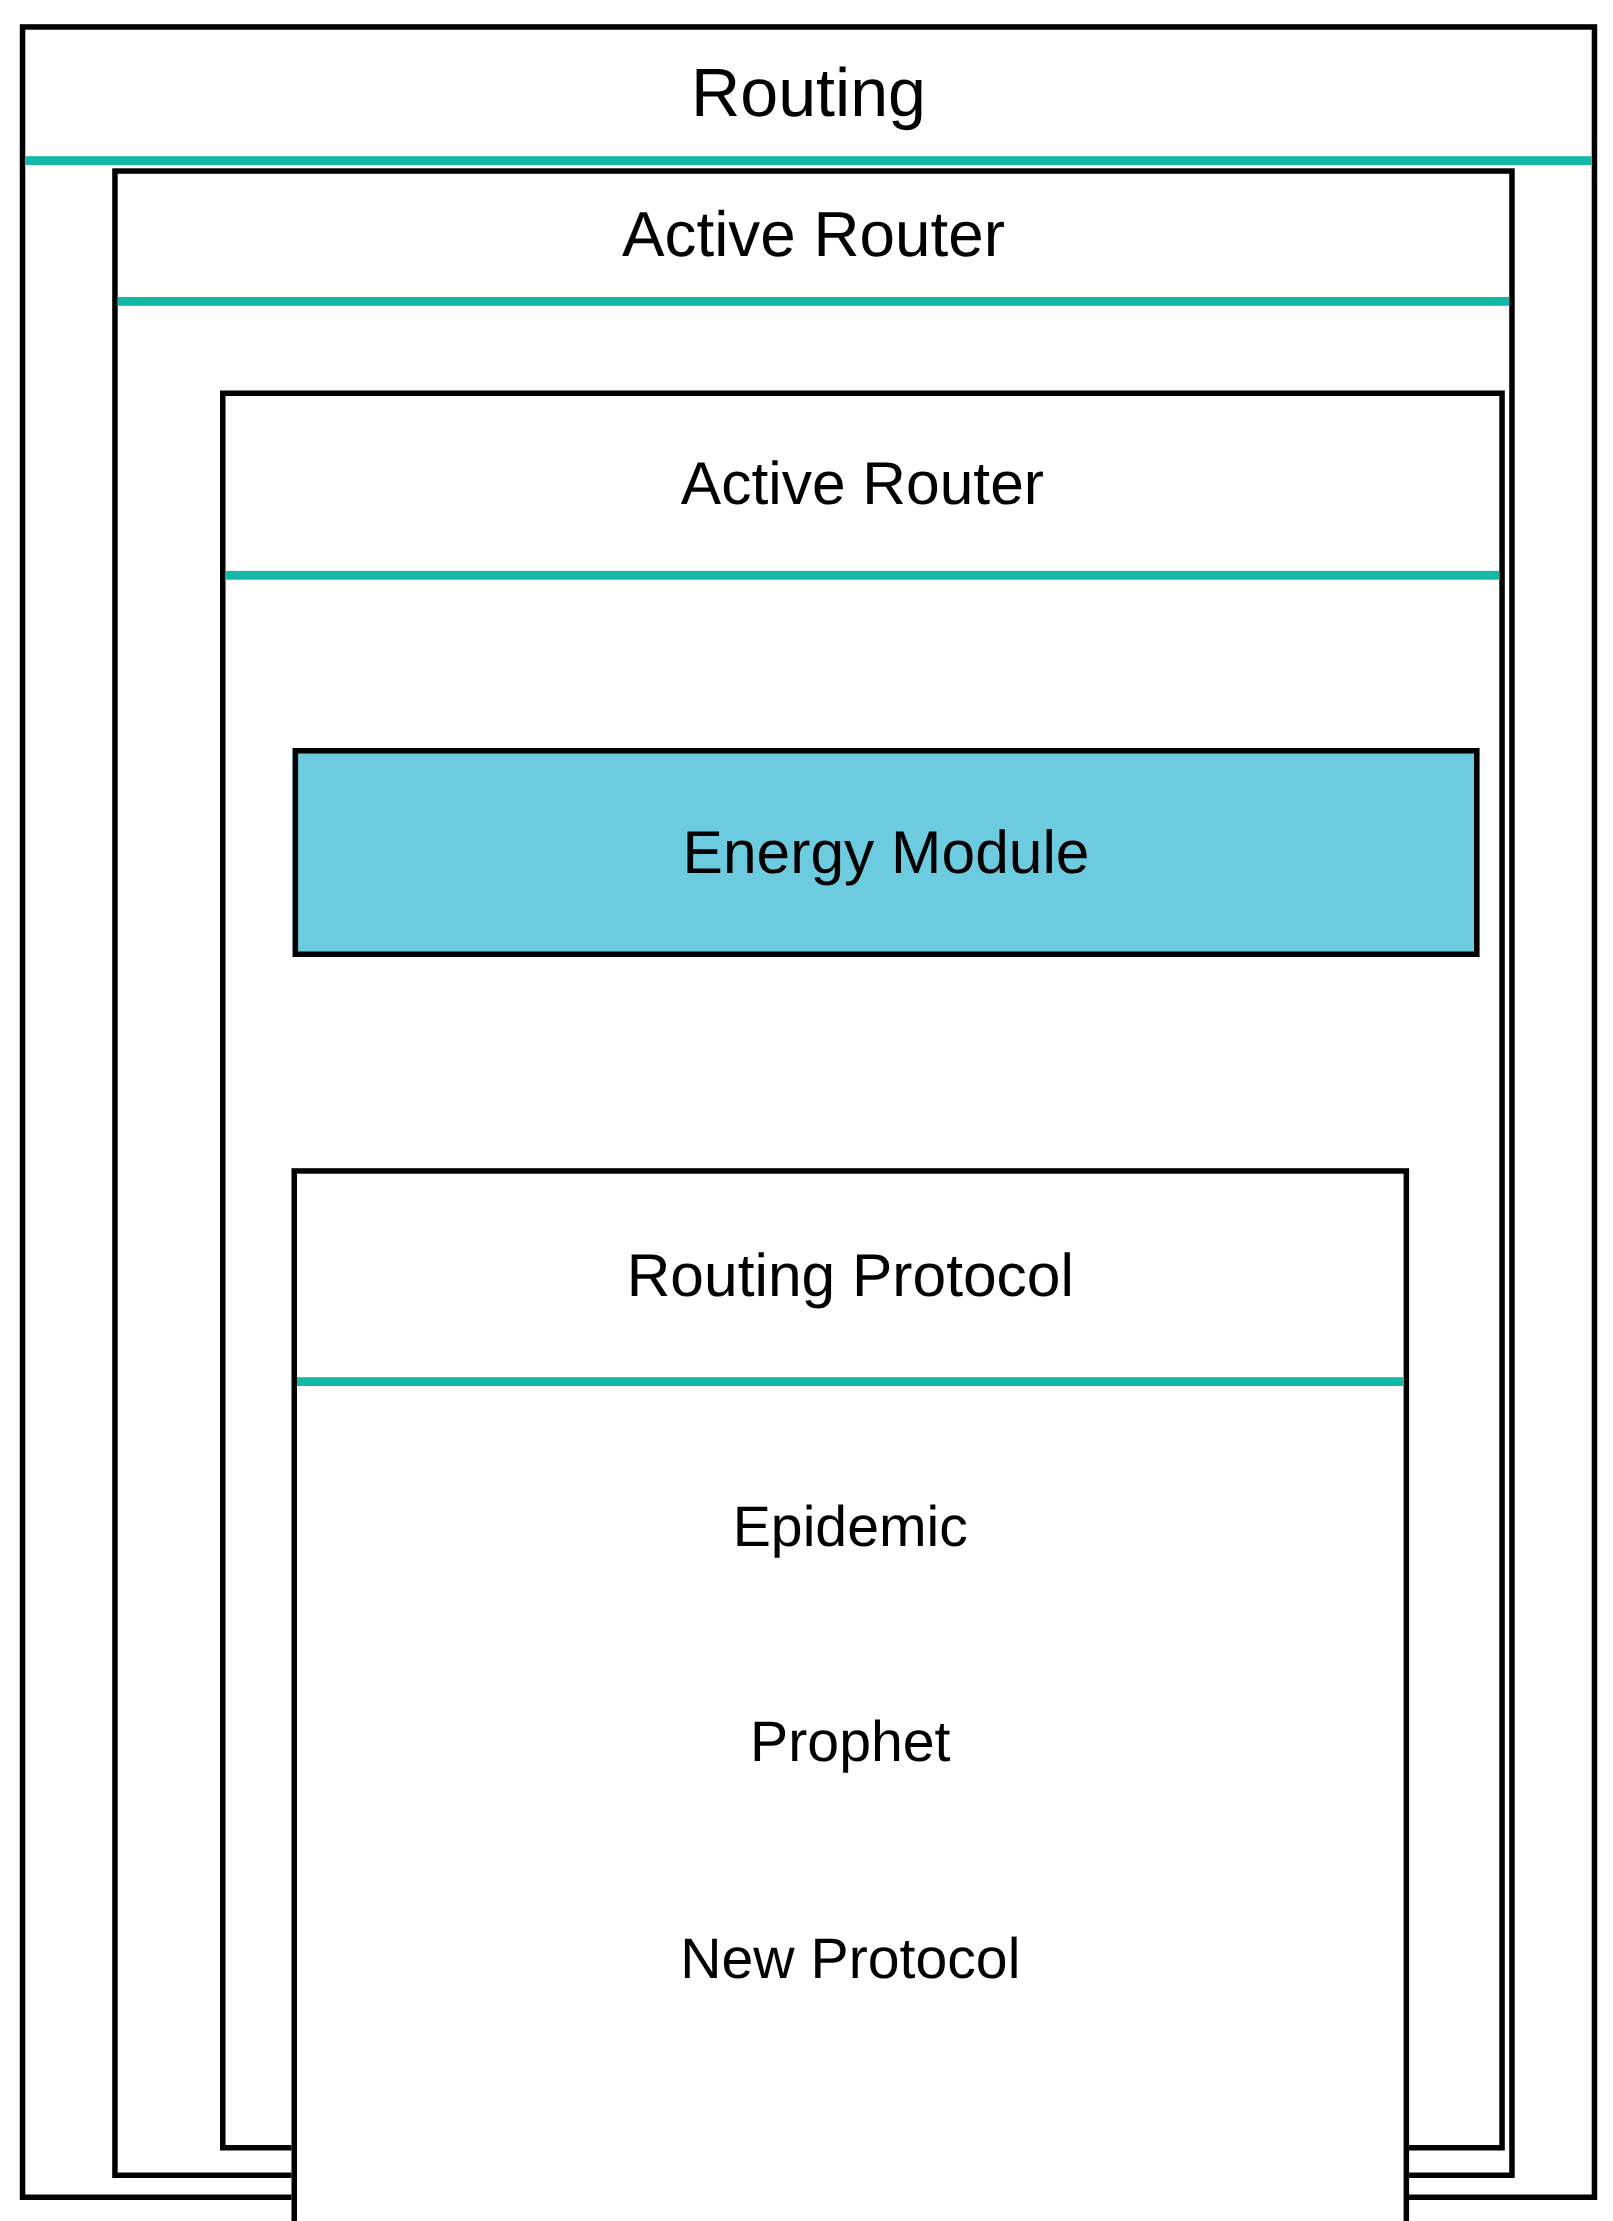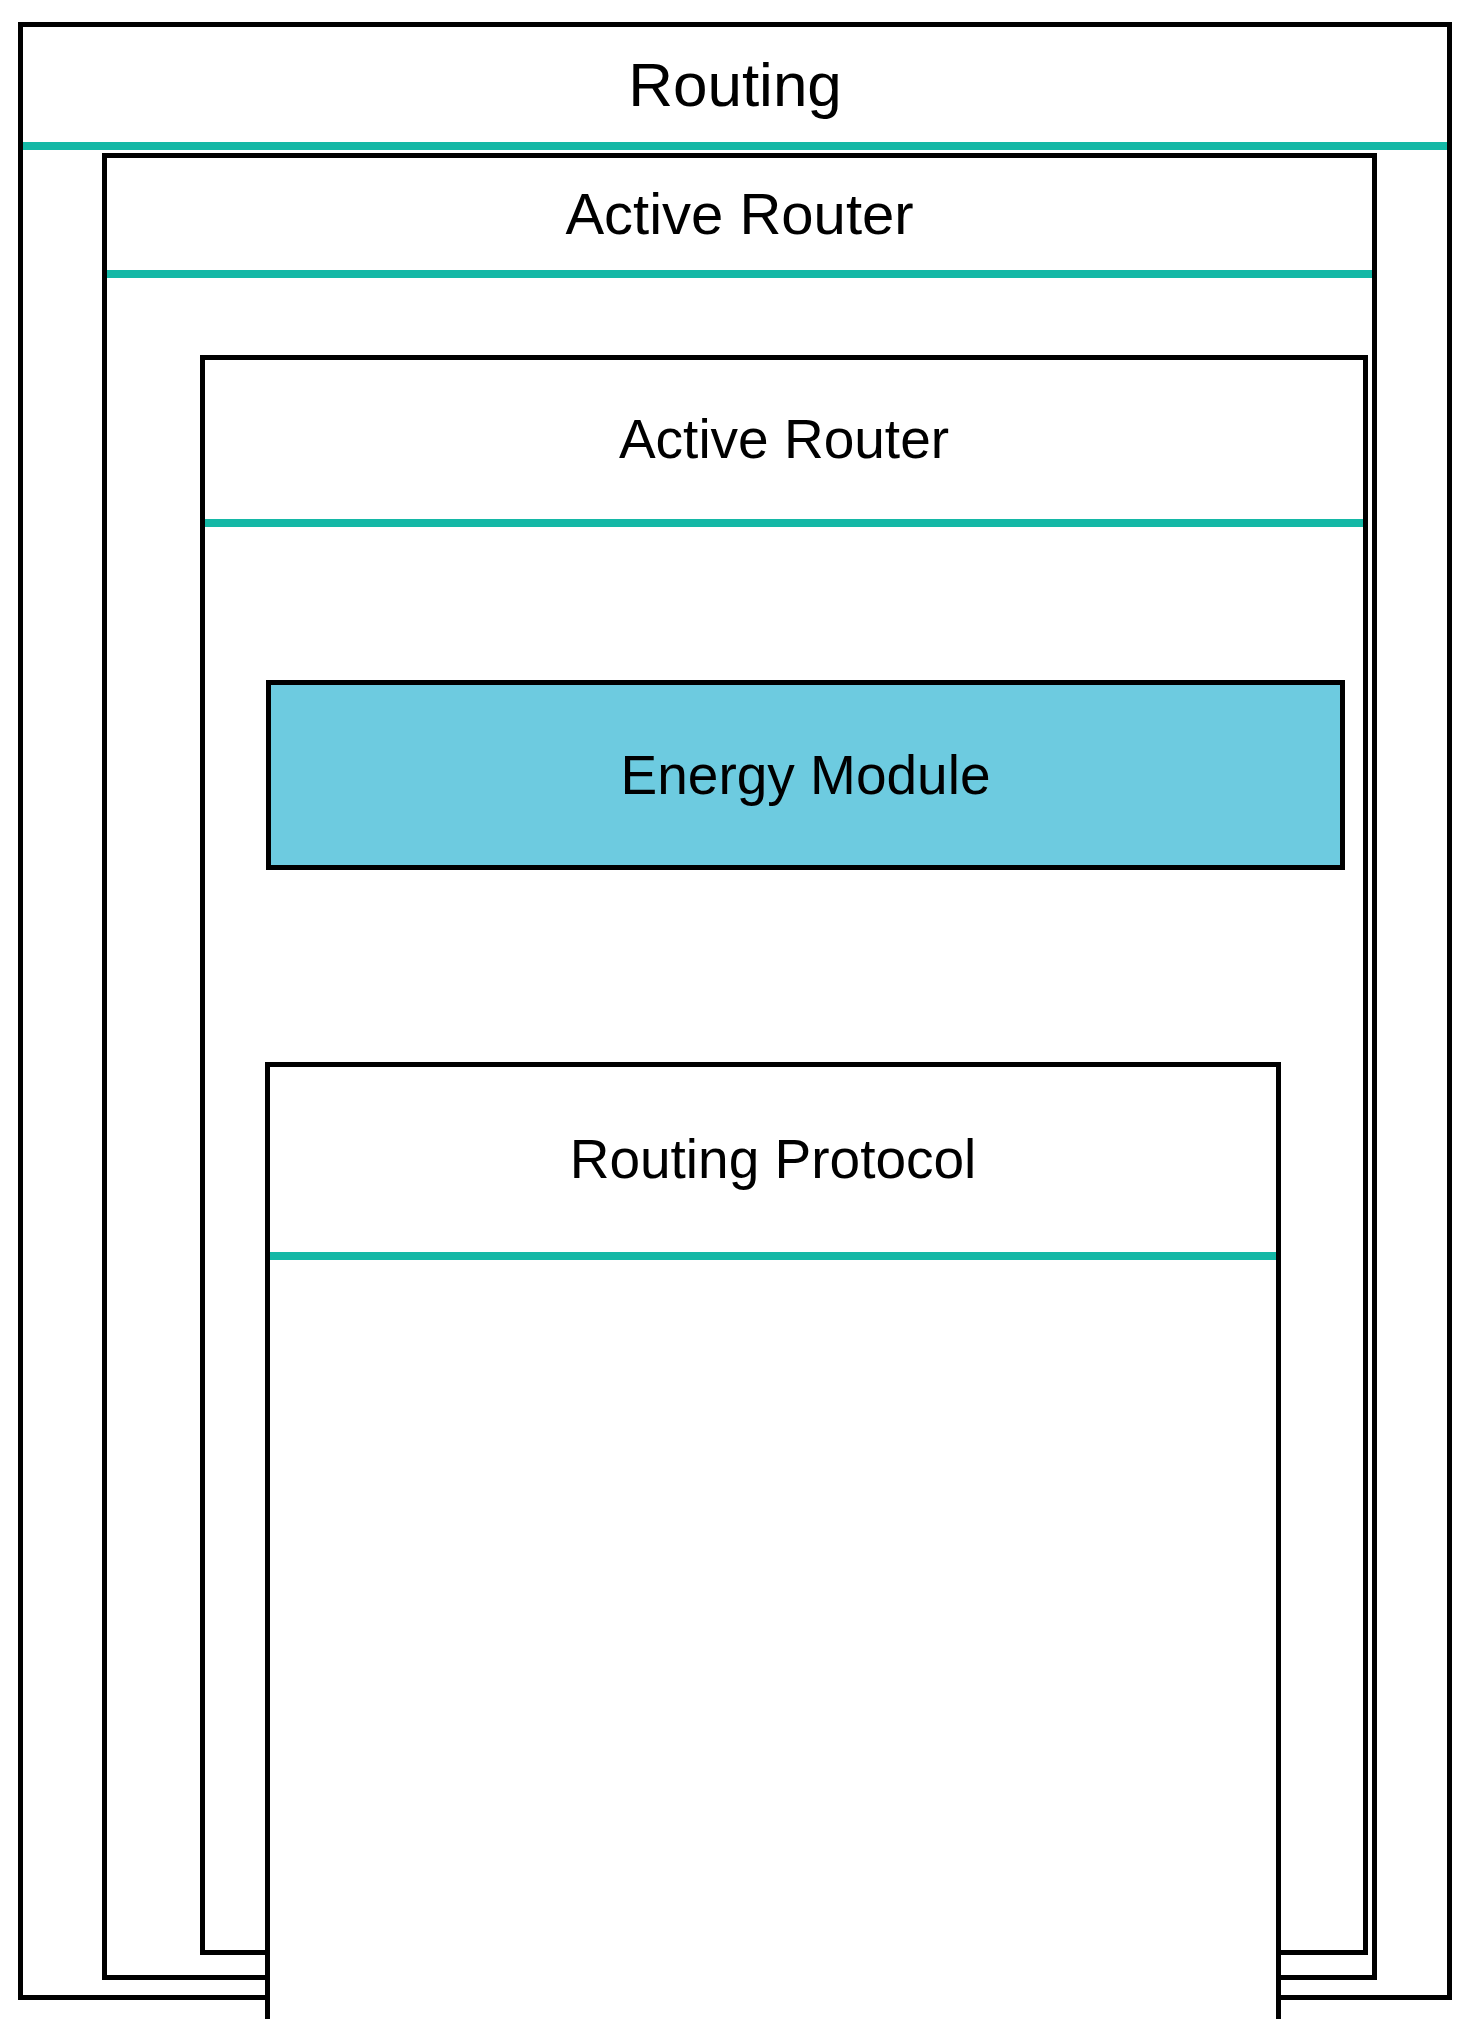--- a/index.html
+++ b/index.html
@@ -174,20 +174,25 @@
         <div id="energy-module-box" style="background: rgb(109, 203, 224);">
           <span class="label">Energy Module</span>
         </div>
 
         <div class="box" id="routing-protocol-box">
 
           <div class="box-header" id="routing-protocol-header">
             <span class="label">Routing Protocol</span>
           </div>
 
+          <div id="protocol-list">
+            <span class="protocol-item">Epidemic</span>
+            <span class="protocol-item">Prophet</span>
+            <span class="protocol-item">New Protocol</span>
+          </div>
 
         </div>
 
       </div>
 
     </div>
 
   </div>
 
 </div>

